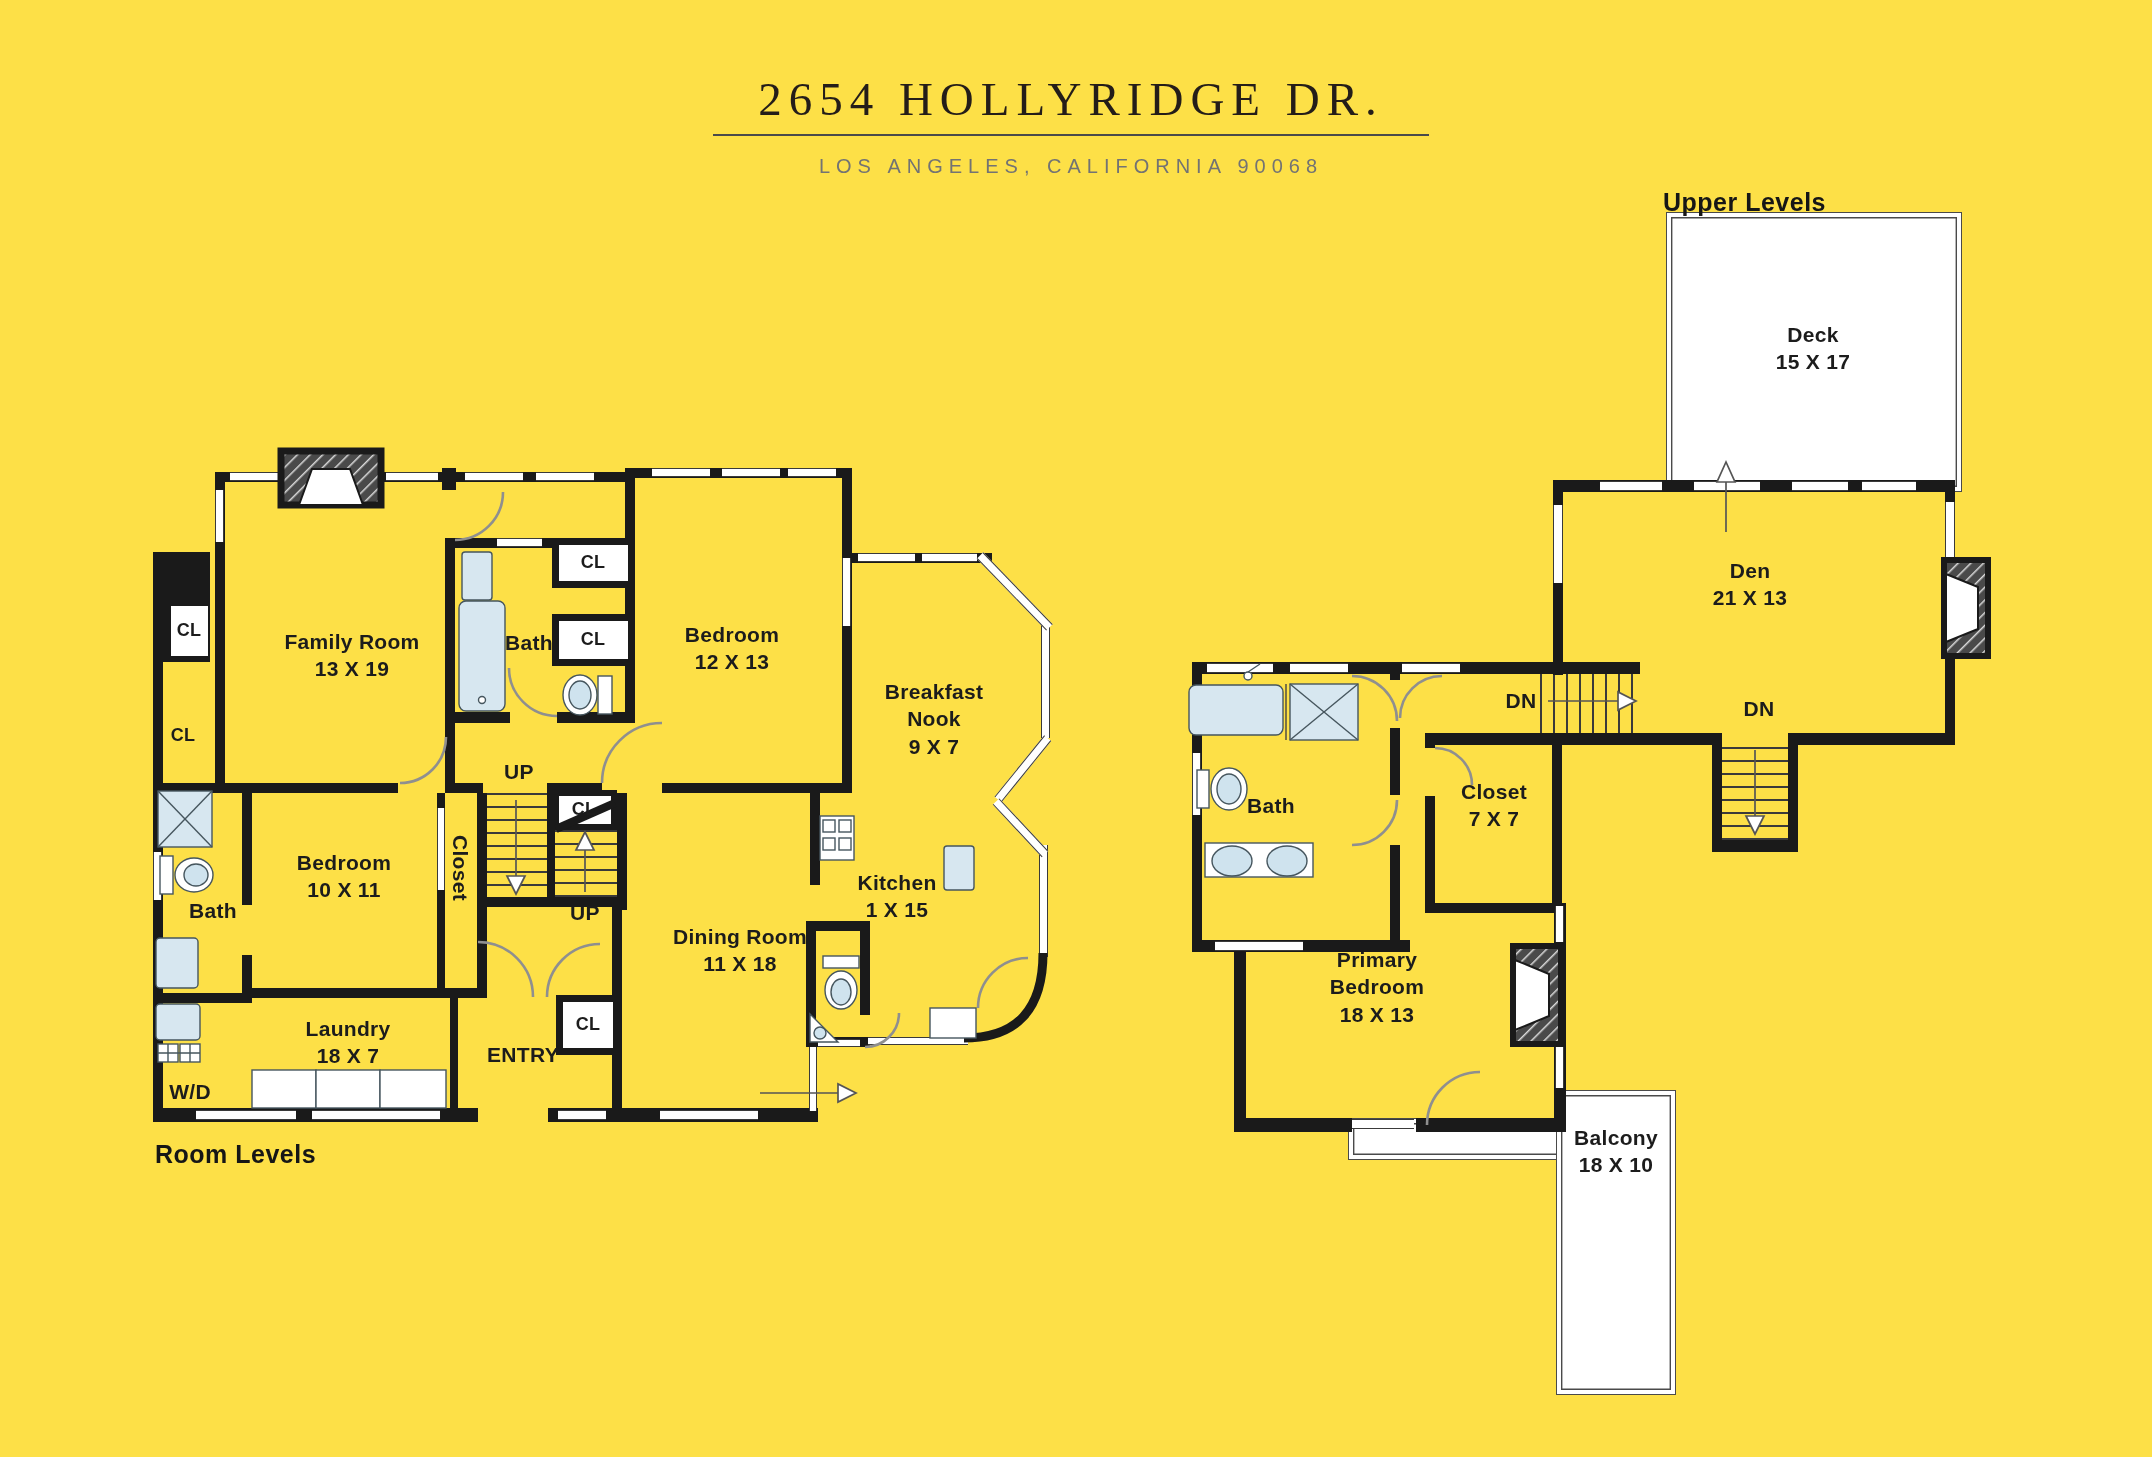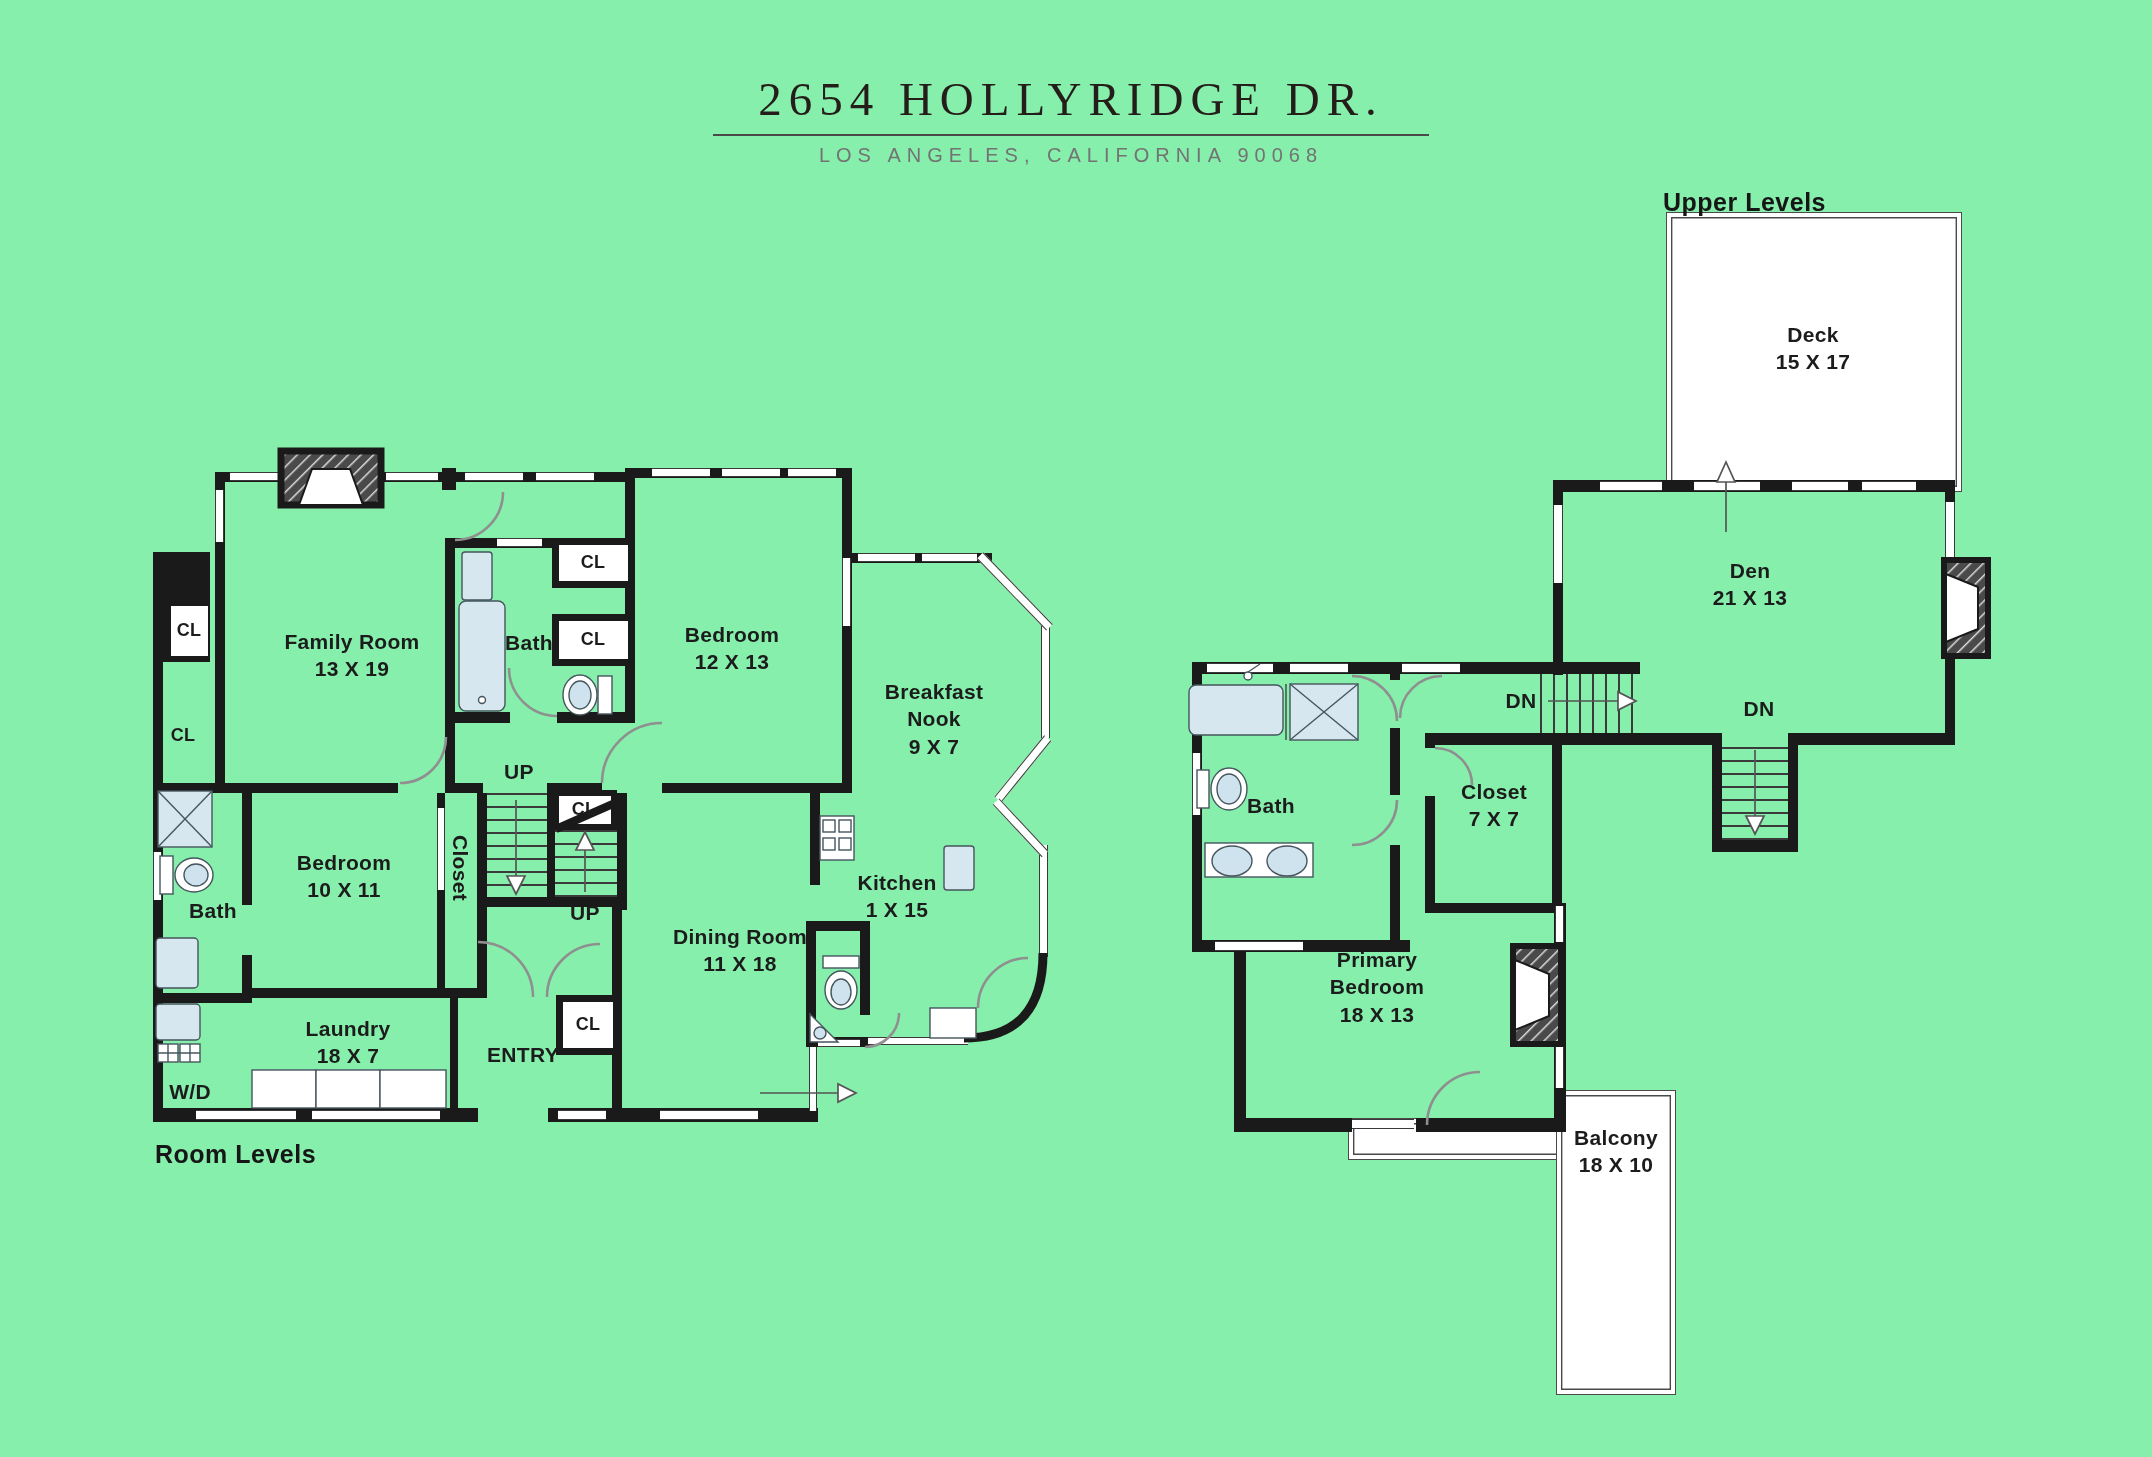--- a/index.html
+++ b/index.html
@@ -1,23 +1,23 @@
 <!DOCTYPE html>
 <html><head>
 <meta charset="utf-8">
 <style>
   html,body{margin:0;padding:0;background:#fff;}
-  #canvas{position:relative;width:2152px;height:1457px;background:#86efac;overflow:hidden;
+  #canvas{position:relative;width:2152px;height:1457px;background:#fde047;overflow:hidden;
           font-family:"Liberation Sans",sans-serif;}
   
   .hdr{position:absolute;left:713px;top:72px;width:716px;text-align:center;}
   .title{font-family:"Liberation Serif","DejaVu Serif",serif;font-size:47px;letter-spacing:7px;
          color:#241d19;white-space:nowrap;}
   .rule{height:2px;background:#4a4a4a;margin-top:8px;}
-  .subtitle{margin-top:8px;font-size:20px;letter-spacing:6px;color:#737373;white-space:nowrap;}
+  .subtitle{margin-top:19px;font-size:20px;letter-spacing:6px;color:#737373;white-space:nowrap;}
   
   .w{position:absolute;background:#1a1a1a;z-index:30;}
   .box{position:absolute;background:#fff;border:7px solid #1a1a1a;box-sizing:border-box;z-index:31;}
   .box6{position:absolute;background:#fff;border:6px solid #1a1a1a;box-sizing:border-box;z-index:31;}
   .win{position:absolute;background:#fff;border-top:1.6px solid #3a3a3a;border-bottom:1.6px solid #3a3a3a;box-sizing:border-box;z-index:32;}
   .winv{position:absolute;background:#fff;border-left:1.6px solid #3a3a3a;border-right:1.6px solid #3a3a3a;box-sizing:border-box;z-index:32;}
   .thin2{position:absolute;background:#fff;border:1.4px solid #4a4a4a;
          box-shadow:inset 0 0 0 4px #fff, inset 0 0 0 5.4px #4a4a4a;box-sizing:border-box;z-index:10;}
   .stairsH{position:absolute;background:repeating-linear-gradient(to bottom,#3a3a3a 0 1.6px,transparent 1.6px 13px);z-index:20;}
   .stairsV{position:absolute;background:repeating-linear-gradient(to right,#3a3a3a 0 1.6px,transparent 1.6px 13px);z-index:20;}

